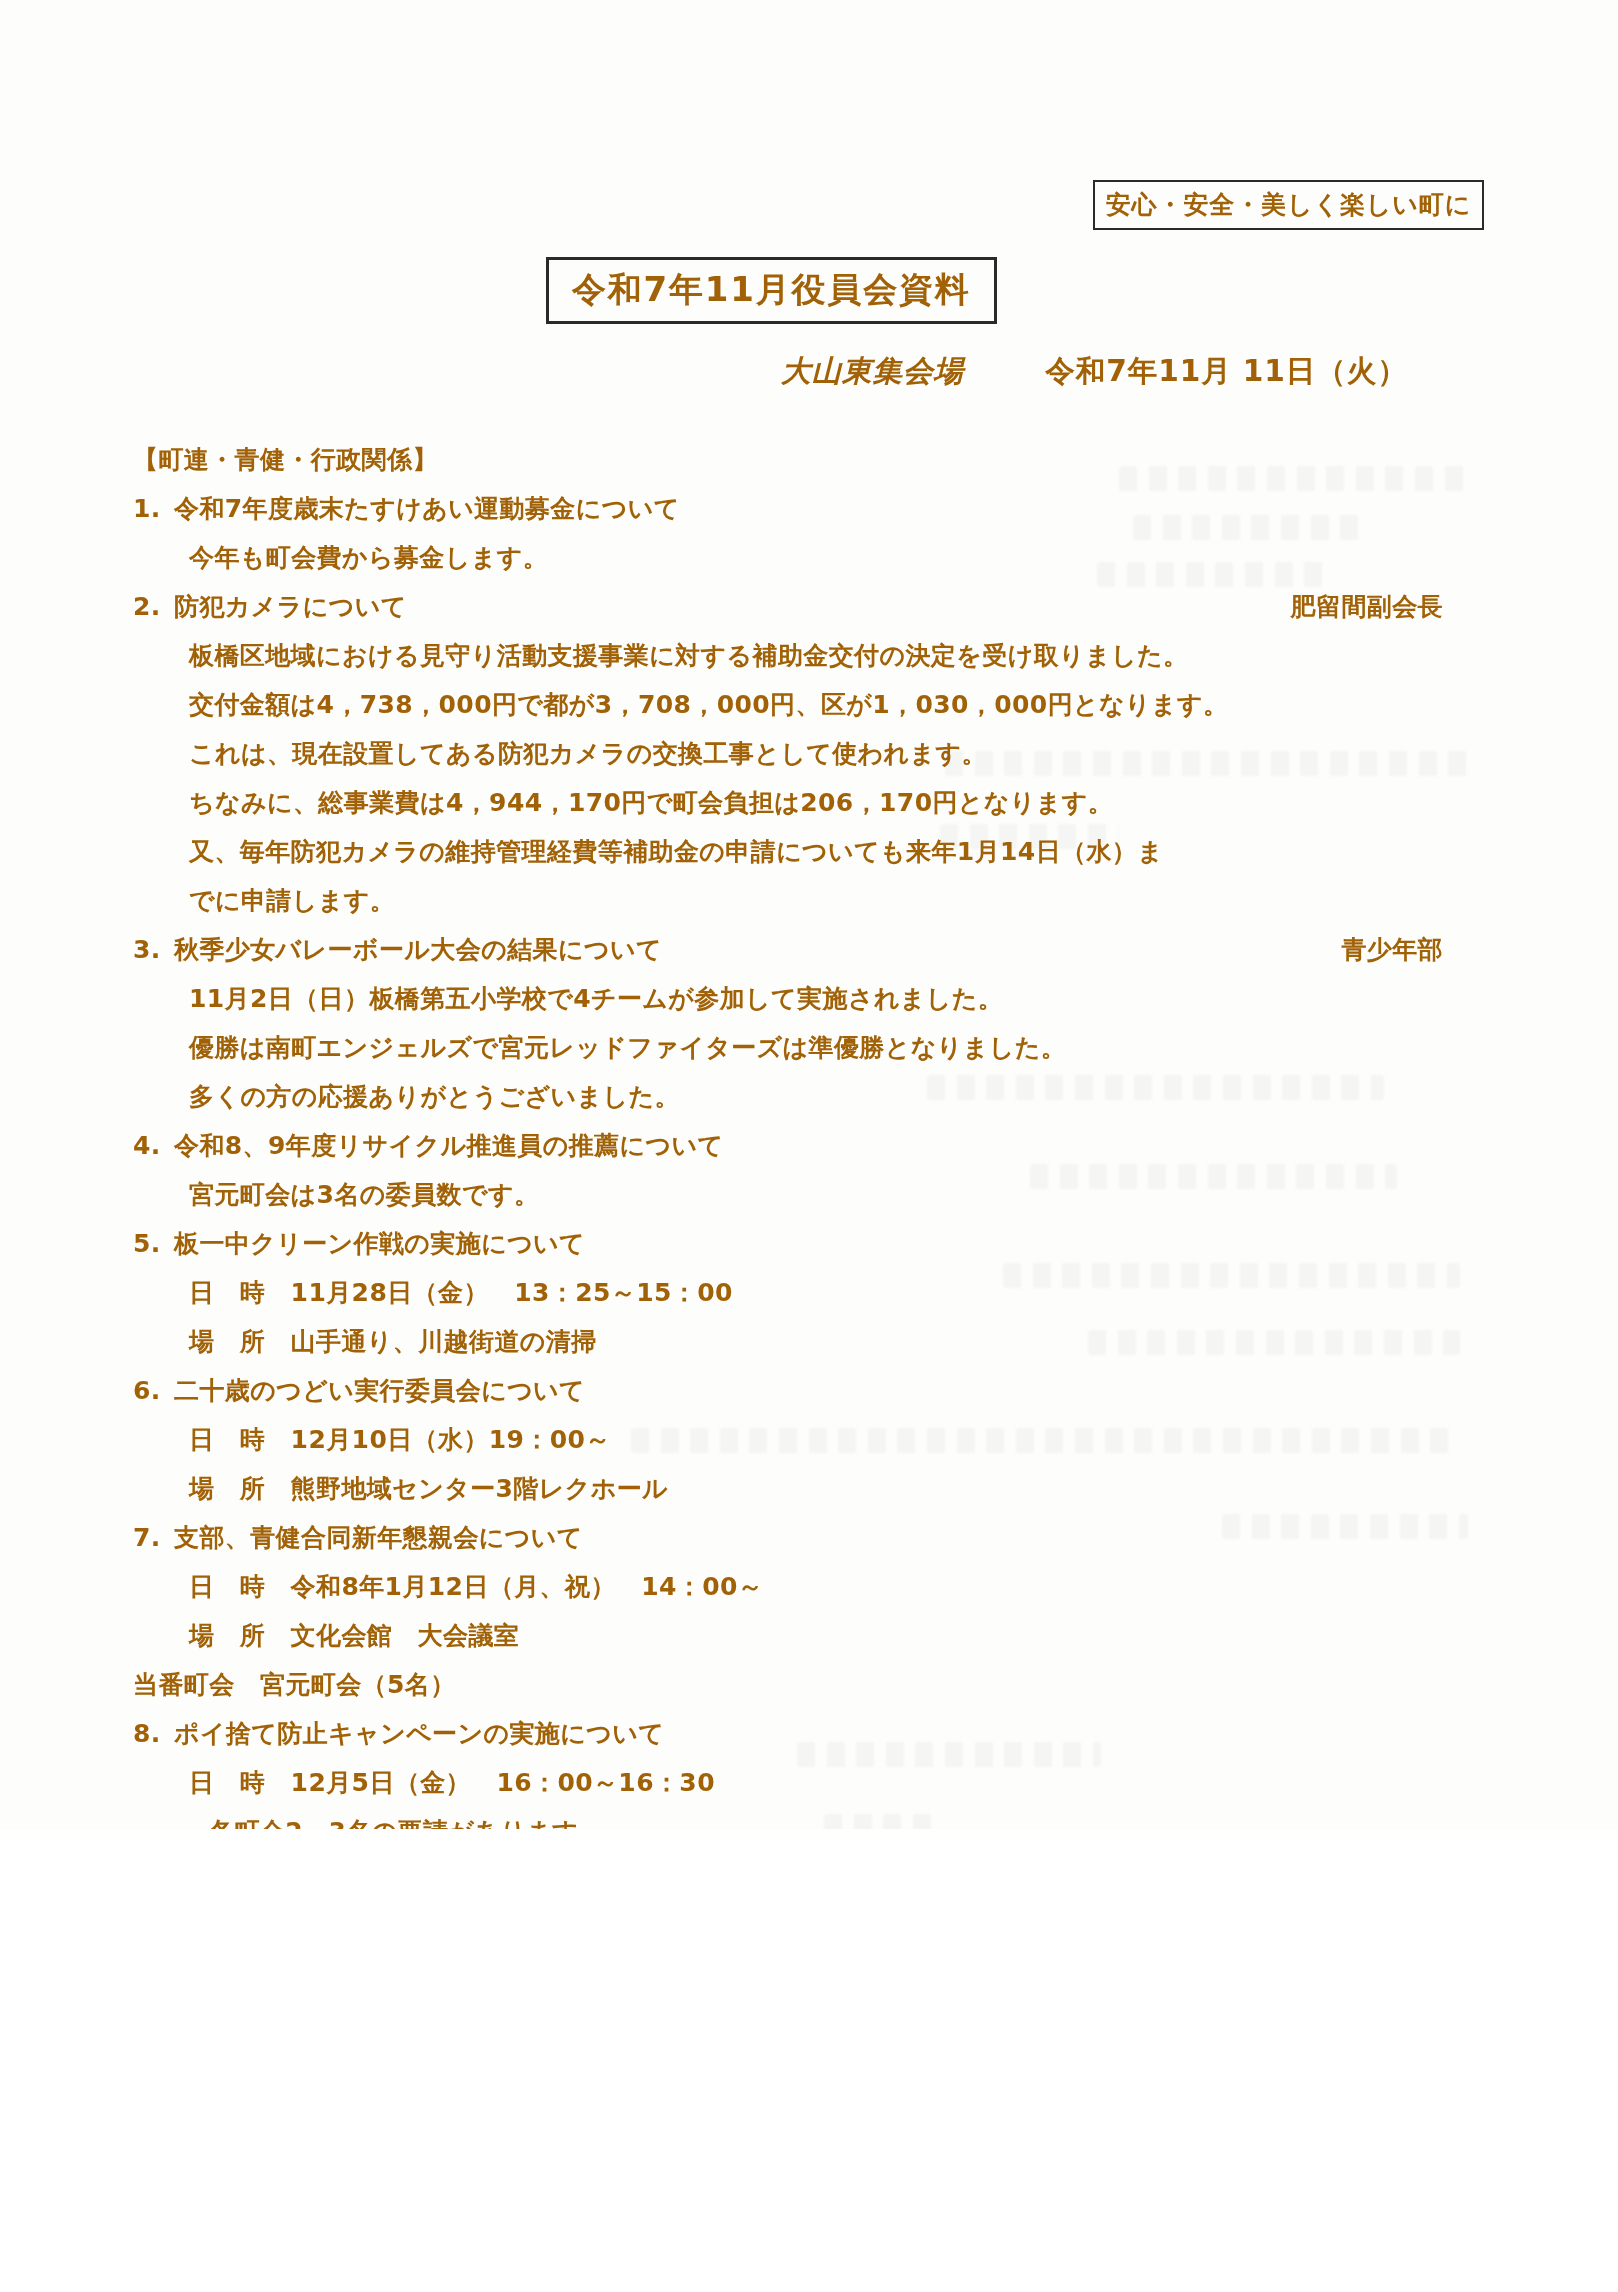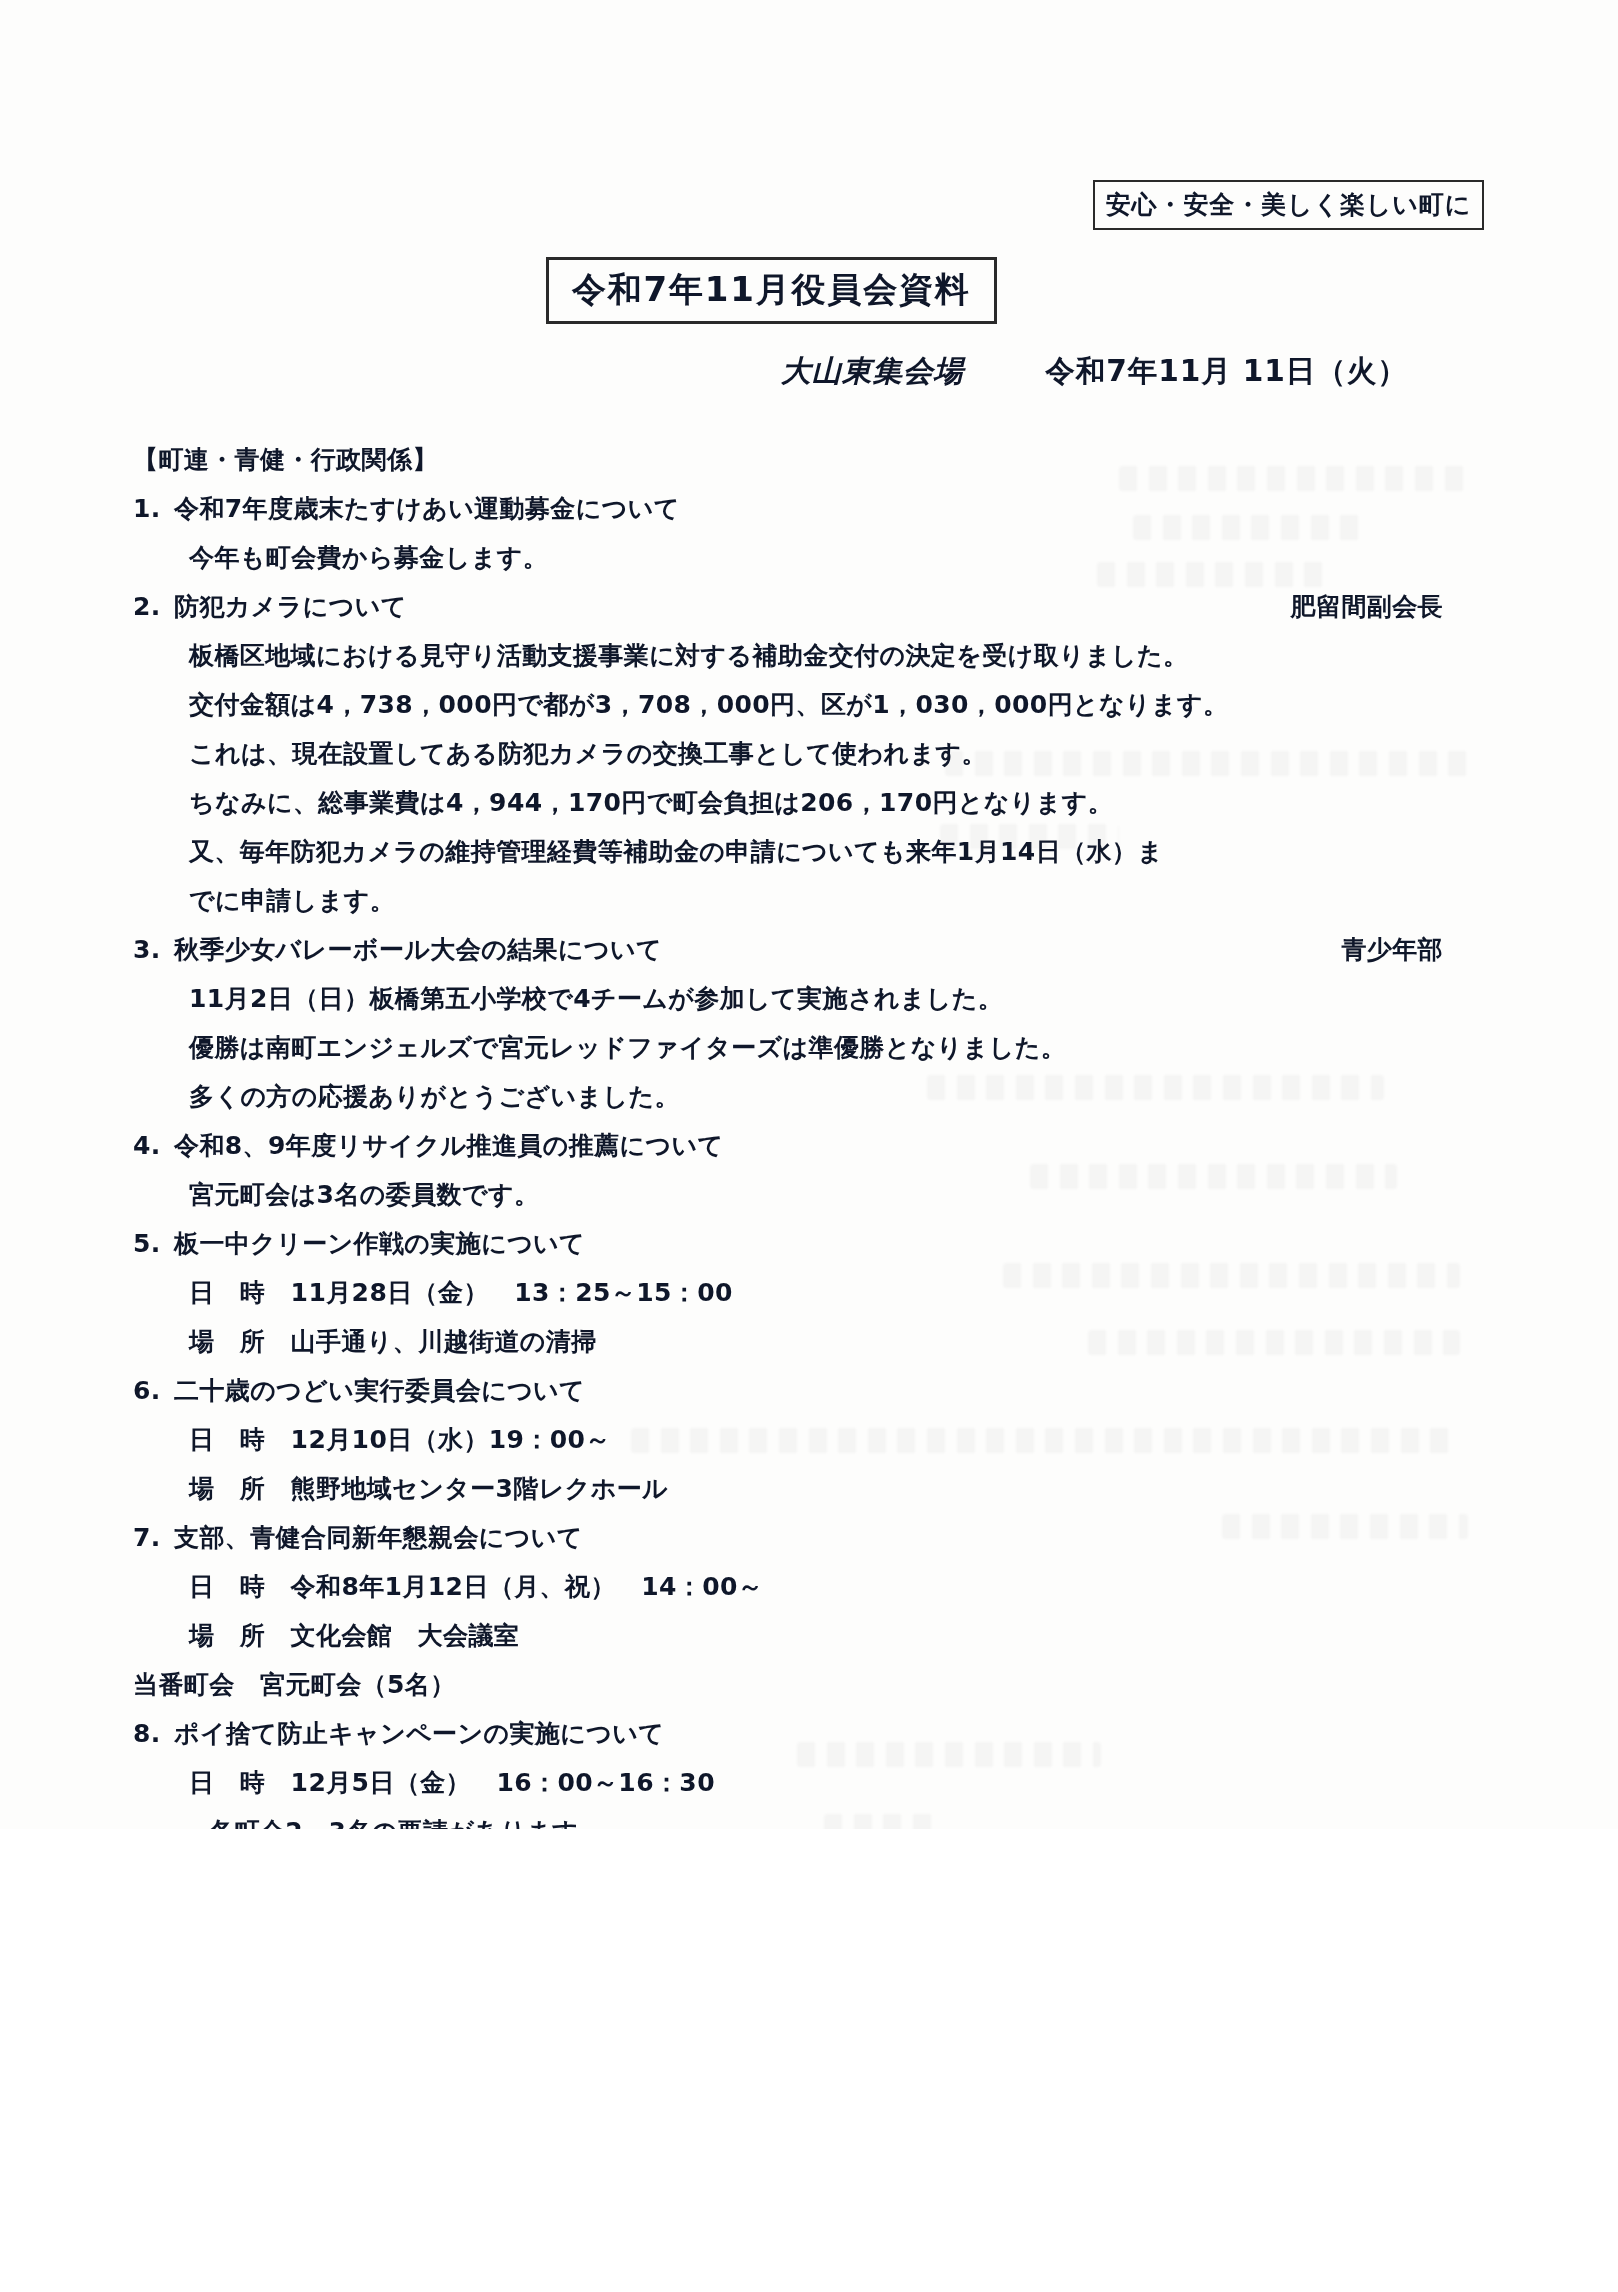--- a/index.html
+++ b/index.html
@@ -4,21 +4,21 @@
 <style>
   html,body{margin:0;padding:0;}
   body{
     width:1618px;height:2293px;
     background:#ffffff;
     font-family:"DejaVu Sans",sans-serif;
     -webkit-font-smoothing:antialiased;
   }
   .page{
     position:relative;width:1618px;height:1829px;overflow:hidden;
-    background:#fdfdfc;color:#0f172a;font-weight:700;
+    background:#fdfdfc;color:#a16207;font-weight:700;
   }
   
   .slogan-box{
     position:absolute;left:1093px;top:180px;
     border:2.7px solid #2a2a2a;
     padding:6.3px 10.7px 7.2px 10.7px;
     font-size:25px;letter-spacing:0.9px;white-space:nowrap;
   }
   
   .title-box{

